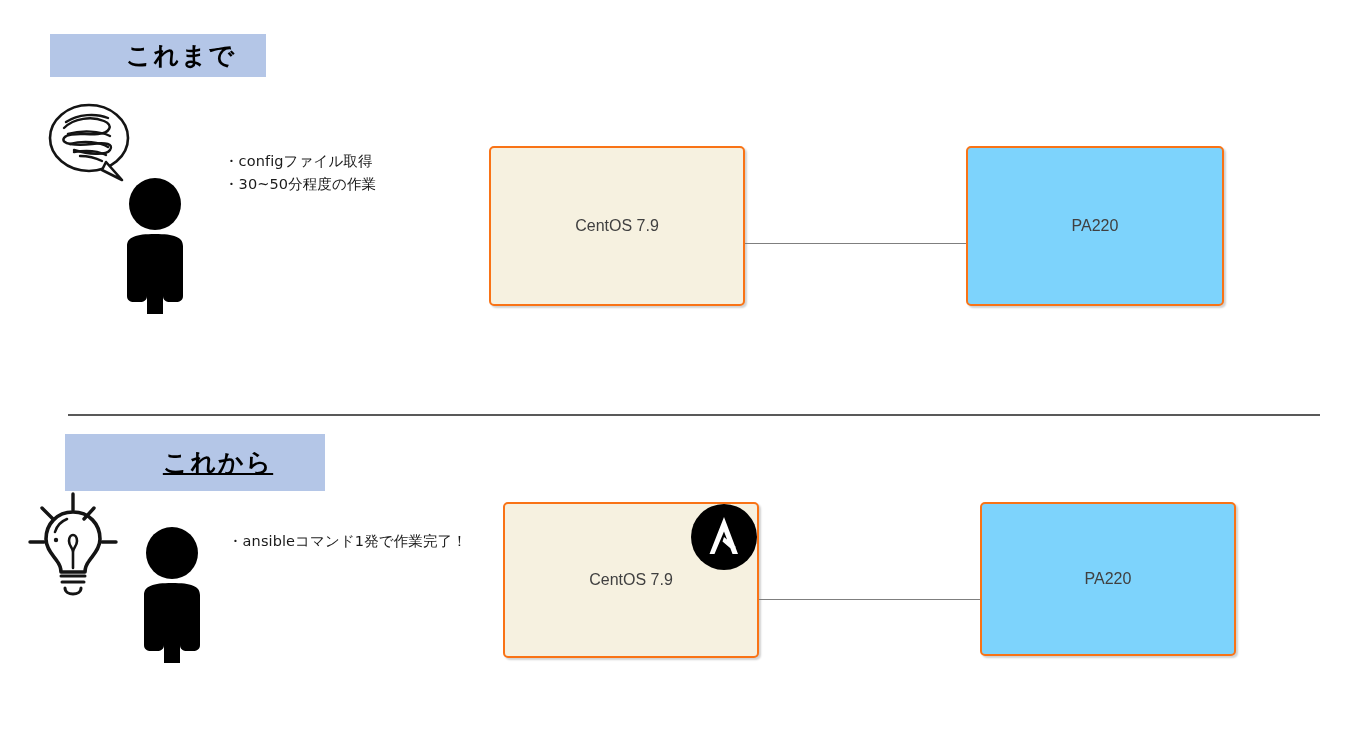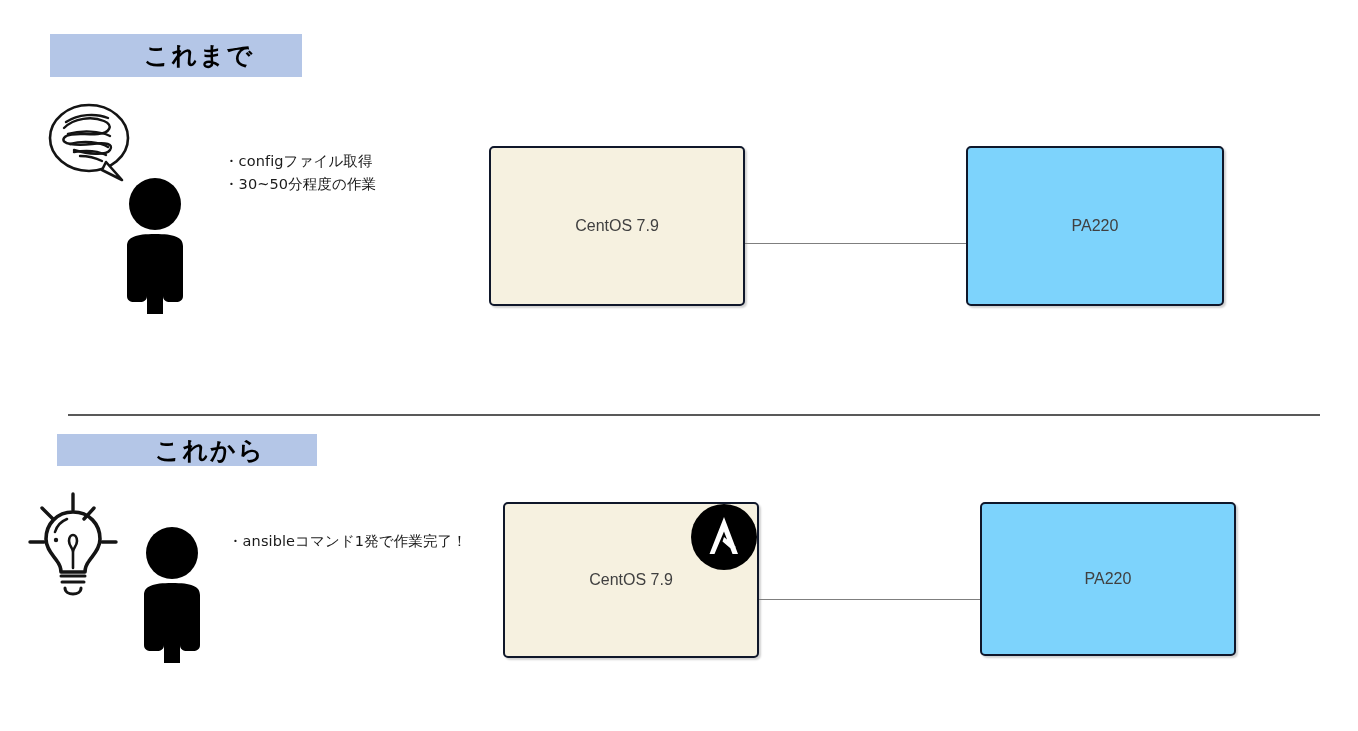--- a/index.html
+++ b/index.html
@@ -33,38 +33,38 @@
   .banner-text {
     font-family: "DejaVu Sans", "Liberation Sans", sans-serif;
     font-weight: bold;
     font-size: 25px;
     letter-spacing: 2px;
     color: #000000;
     line-height: 1;
     padding-left: 46px;
     white-space: nowrap;
   }
-  #banner-1 { left: 50px;  top: 34px;  width: 252px; height: 43px; }
-  #banner-2 { left: 57px;  top: 434px; width: 260px; height: 32px; }
+  #banner-1 { left: 50px;  top: 34px;  width: 216px; height: 43px; }
+  #banner-2 { left: 65px;  top: 434px; width: 260px; height: 57px; text-decoration: underline; }
 
   
   .divider {
     position: absolute;
     left: 68px;
     top: 414px;
     width: 1252px;
     height: 0;
     border-top: 2px solid #595959;
   }
 
   
   .node {
     position: absolute;
     box-sizing: border-box;
-    border: 2px solid #0f172a;
+    border: 2px solid #f97316;
     border-radius: 5px;
     display: flex;
     align-items: center;
     justify-content: center;
     box-shadow: 2px 2px 2px rgba(0,0,0,0.18);
   }
   .node-label {
     font-family: "Liberation Sans", "DejaVu Sans", sans-serif;
     font-size: 16px;
     color: #404040;

